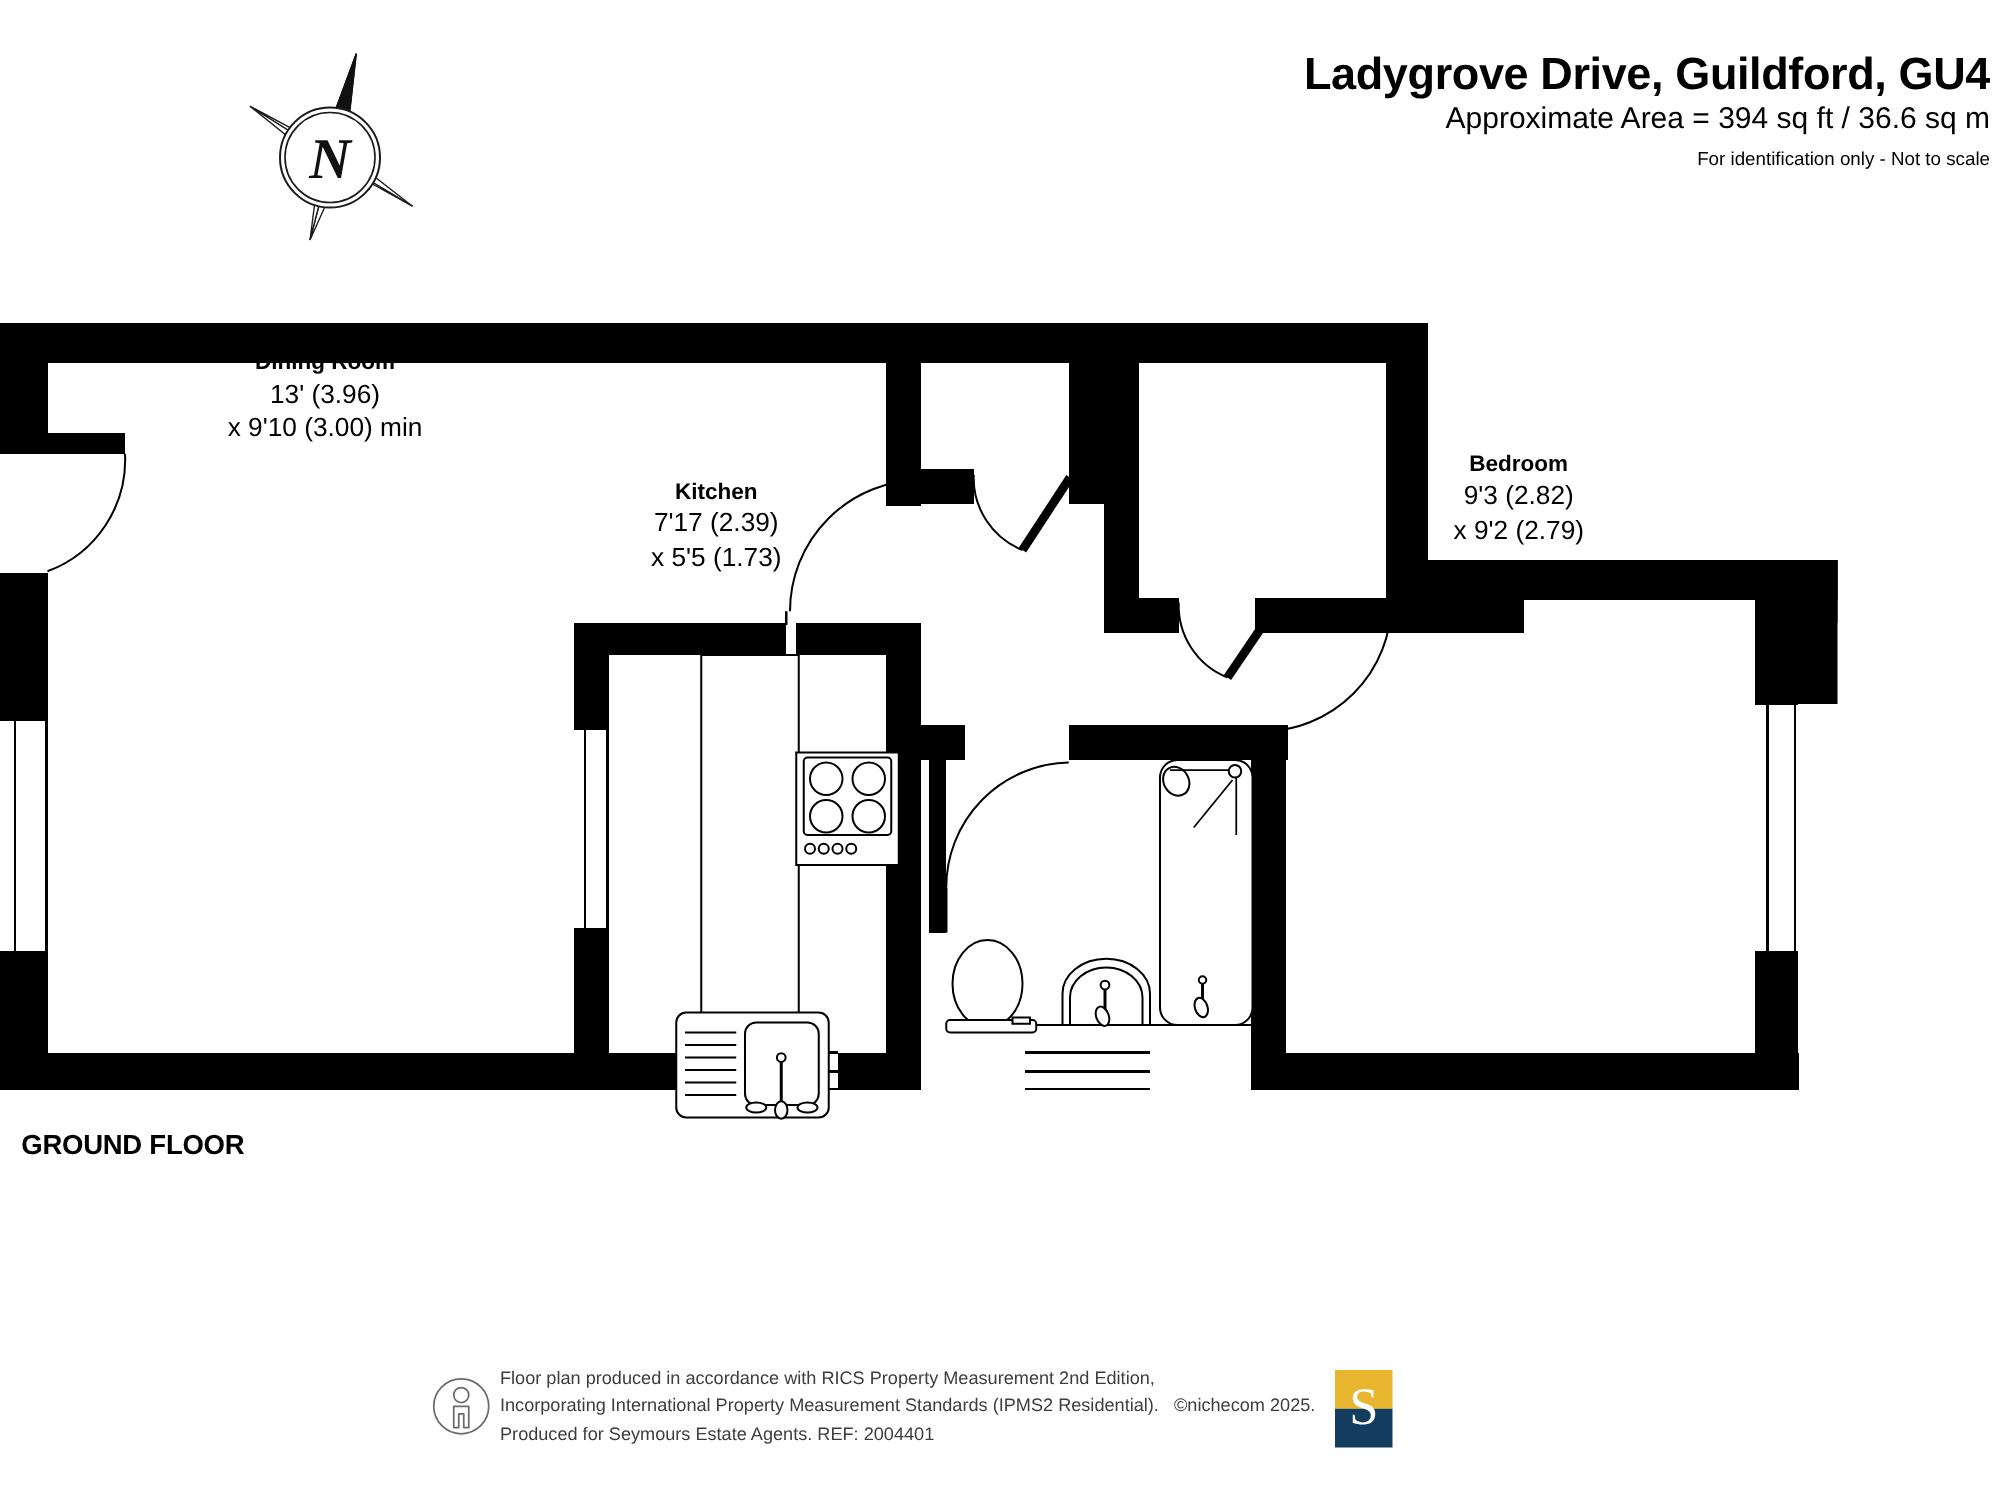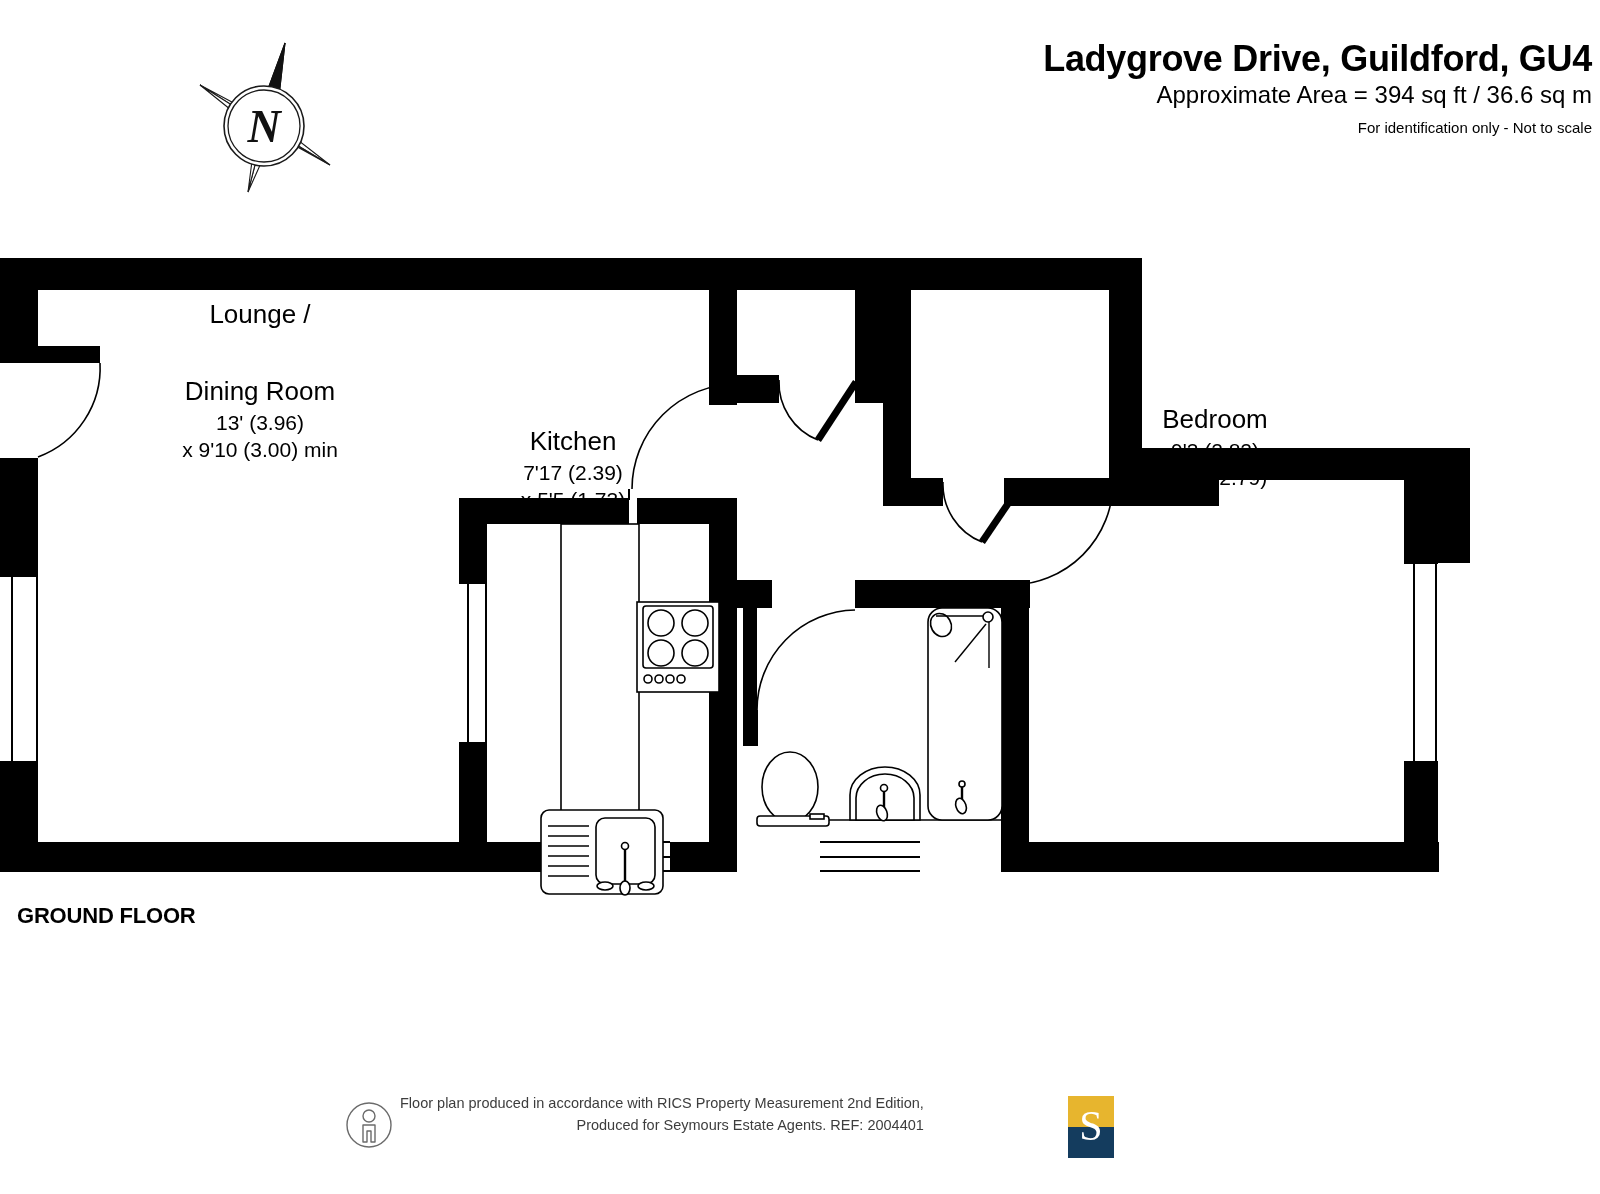--- a/index.html
+++ b/index.html
@@ -17,34 +17,34 @@
 
   
   #compass{position:absolute;left:190px;top:38px;width:150px;height:165px;}
 
   
   #plan{position:absolute;left:0;top:250px;width:1470px;height:650px;}
   #plan svg{display:block;}
 
   
   .roomlabel{position:absolute;text-align:center;line-height:1.3;}
-  .roomlabel .rname{font-size:26px;font-weight:normal;white-space:nowrap;margin-top:43px;}
+  .roomlabel .rname{font-size:18px;font-weight:bold;white-space:nowrap;}
   .roomlabel .rdim{font-size:21px;font-weight:400;white-space:nowrap;}
 
   #lbl-lounge{left:120px;top:255px;width:280px;}
   #lbl-kitchen{left:458px;top:382px;width:230px;}
   #lbl-bedroom{left:1070px;top:360px;width:290px;}
 
   #floorlabel{position:absolute;left:5px;top:903px;font-size:22px;font-weight:bold;letter-spacing:-0.2px;margin-left:12px;}
 
   
   #footer{position:absolute;left:345px;top:1090px;width:810px;height:80px;}
   #footer-icon{position:absolute;left:0;top:5px;width:48px;height:60px;}
   #footer-text{position:absolute;left:55px;top:2px;font-size:14.5px;line-height:1.55;color:#3d3d3d;}
-  #footer-text .ln{white-space:nowrap;text-align:right;}
+  #footer-text .ln{white-space:nowrap;}
   #copyright{display:inline;}
   #logo{position:absolute;left:1068px;top:1096px;width:46px;height:62px;}
   #logo .top{position:absolute;left:0;top:0;width:46px;height:31px;background:#e7b52e;}
   #logo .bot{position:absolute;left:0;top:31px;width:46px;height:31px;background:#143c5e;}
   #logo .s{position:absolute;left:0;top:0;width:46px;height:62px;
     display:flex;align-items:center;justify-content:center;
     font-family:"Liberation Serif",serif;font-size:42px;color:#fff;line-height:1;padding-bottom:3px;box-sizing:border-box;}
 </style>
 </head>
 <body>
@@ -315,20 +315,24 @@
 <div id="footer">
   <div id="footer-icon">
     <svg viewBox="0 0 48 60" width="48" height="60">
       <circle cx="24" cy="30" r="22" fill="none" stroke="#6b6b6b" stroke-width="1.4"></circle>
       <circle cx="24" cy="21" r="6" fill="none" stroke="#6b6b6b" stroke-width="1.4"></circle>
       <path d="M18 30 L30 30 L30 47 L26 47 L26 36 L22 36 L22 47 L18 47 Z" fill="none" stroke="#6b6b6b" stroke-width="1.4" stroke-linejoin="round"></path>
     </svg>
   </div>
   <div id="footer-text">
     <div class="ln">Floor plan produced in accordance with RICS Property Measurement 2nd Edition,</div>
+    <div class="ln">
+      <span>Incorporating International Property Measurement Standards (IPMS2 Residential).</span>&nbsp;&nbsp;
+      <span id="copyright">©nichecom 2025.</span>
+    </div>
     <div class="ln">Produced for Seymours Estate Agents.   REF: 2004401</div>
   </div>
 </div>
 
 <div id="logo">
   <div class="top"></div>
   <div class="bot"></div>
   <div class="s">S</div>
 </div>
 

